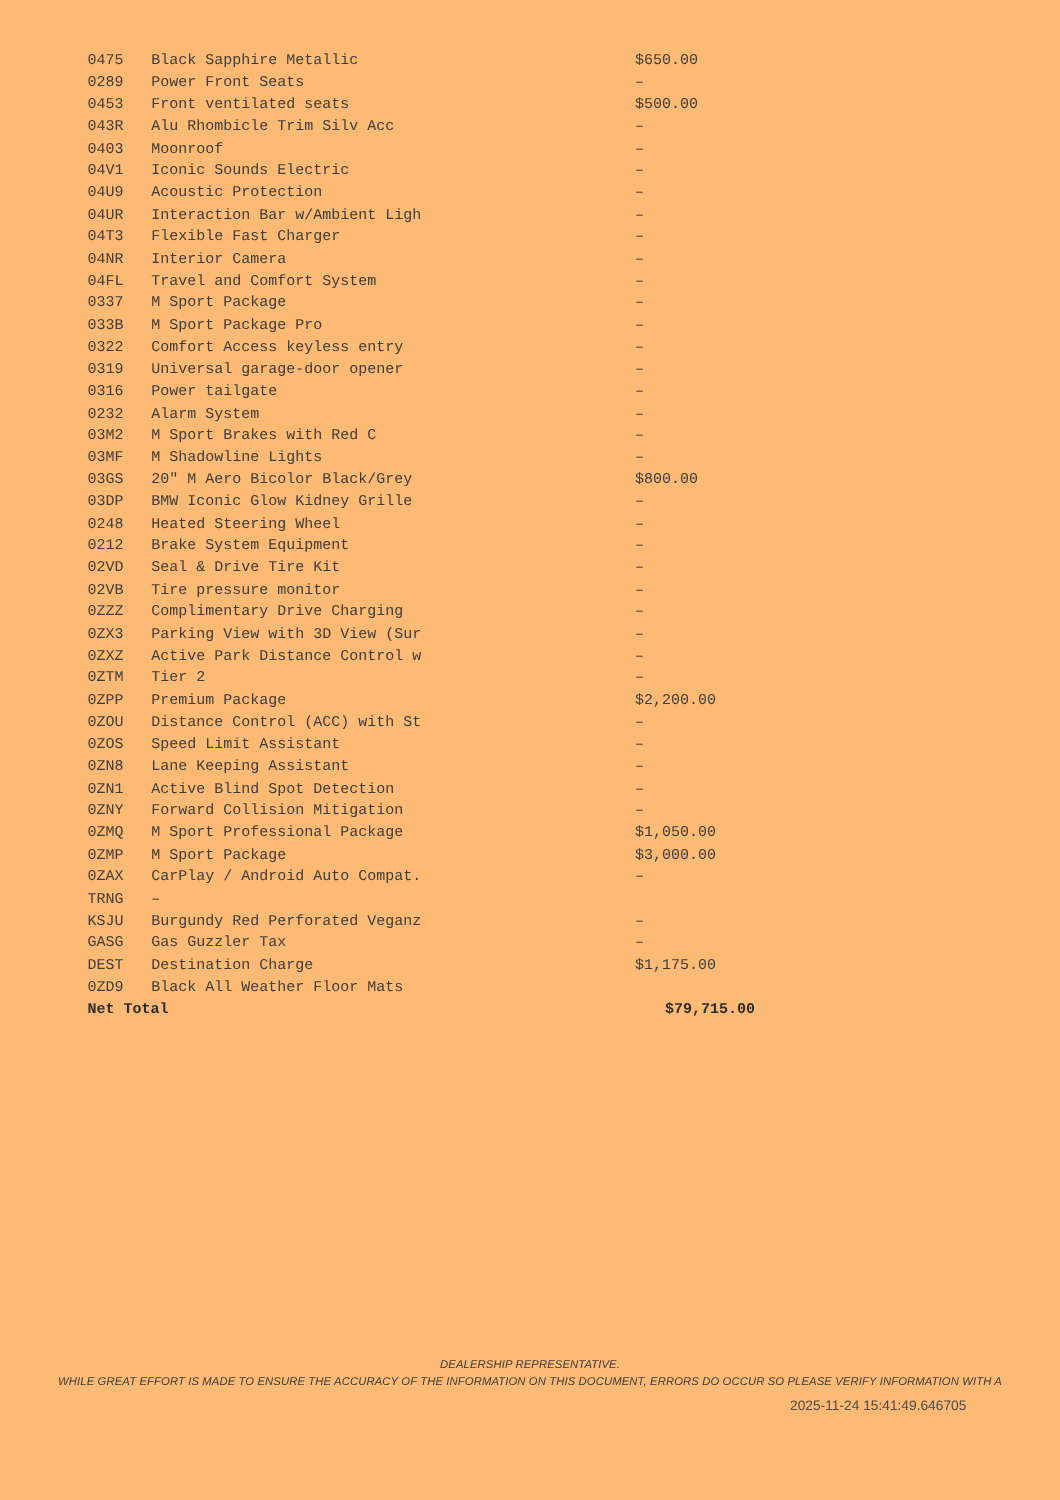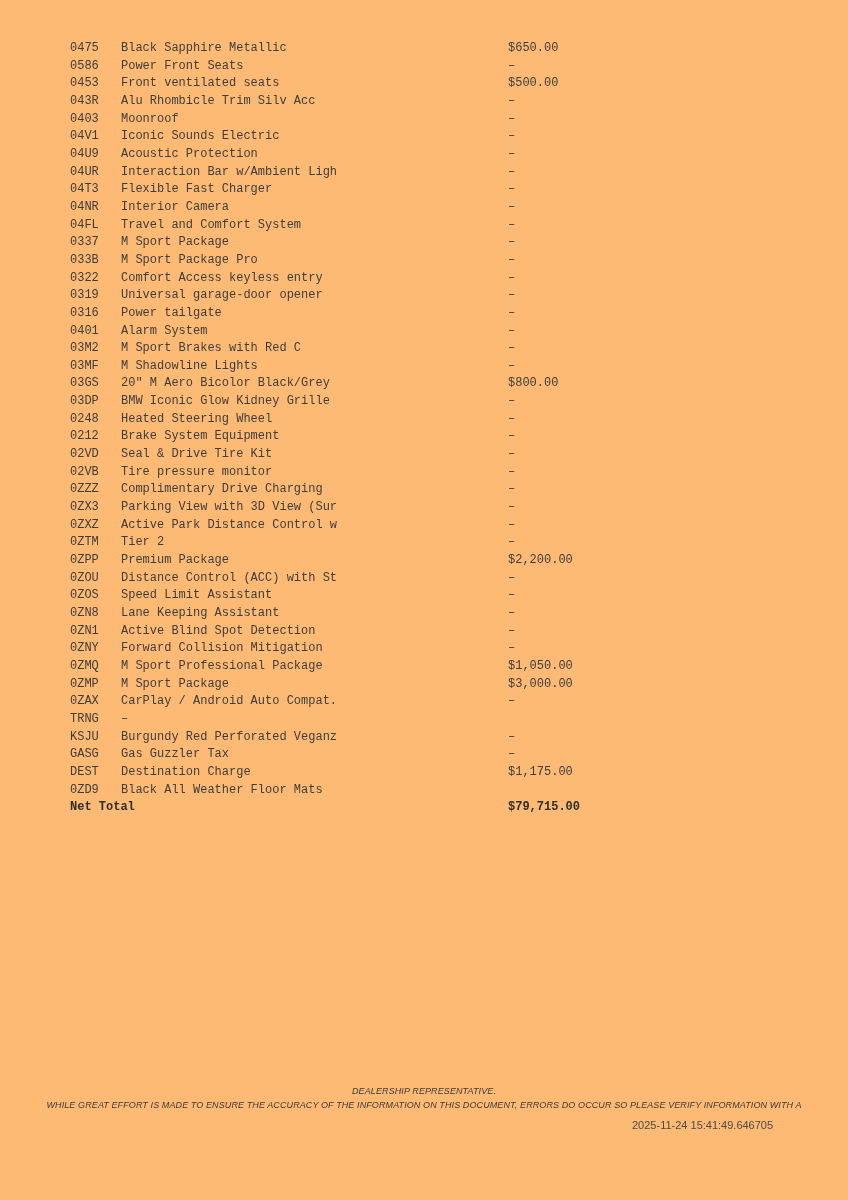--- a/index.html
+++ b/index.html
@@ -24,21 +24,21 @@
   }
   .row {
     display: flex;
     font-size: 12px;
     line-height: 17.65px;
     white-space: pre;
   }
   .code  { width: 51px;  flex: 0 0 51px; }
   .desc  { width: 387px; flex: 0 0 387px; }
   .price { flex: 1 1 auto; }
-  .total-row { font-weight: 700; color: #2e2e2e; }
+  .total-row { font-weight: 700; color: #2e2e2e; gap: 24px; }
   .total-row .code { width: 438px; flex: 0 0 438px; }
   .disclaimer {
     position: absolute;
     left: 0;
     right: 0;
     top: 1084px;
     text-align: center;
     font-family: "Liberation Sans", sans-serif;
     font-style: italic;
     font-size: 9px;
@@ -64,21 +64,21 @@
   <div class="list-wrap">
     <div>
 
         <div class="row">
           <span class="code">0475</span>
           <span class="desc">Black Sapphire Metallic</span>
           <span class="price">$650.00</span>
         </div>
 
         <div class="row">
-          <span class="code">0586</span>
+          <span class="code">0289</span>
           <span class="desc">Power Front Seats</span>
           <span class="price">–</span>
         </div>
 
         <div class="row">
           <span class="code">0453</span>
           <span class="desc">Front ventilated seats</span>
           <span class="price">$500.00</span>
         </div>
 
@@ -154,21 +154,21 @@
           <span class="price">–</span>
         </div>
 
         <div class="row">
           <span class="code">0316</span>
           <span class="desc">Power tailgate</span>
           <span class="price">–</span>
         </div>
 
         <div class="row">
-          <span class="code">0401</span>
+          <span class="code">0232</span>
           <span class="desc">Alarm System</span>
           <span class="price">–</span>
         </div>
 
         <div class="row">
           <span class="code">03M2</span>
           <span class="desc">M Sport Brakes with Red C</span>
           <span class="price">–</span>
         </div>
 

